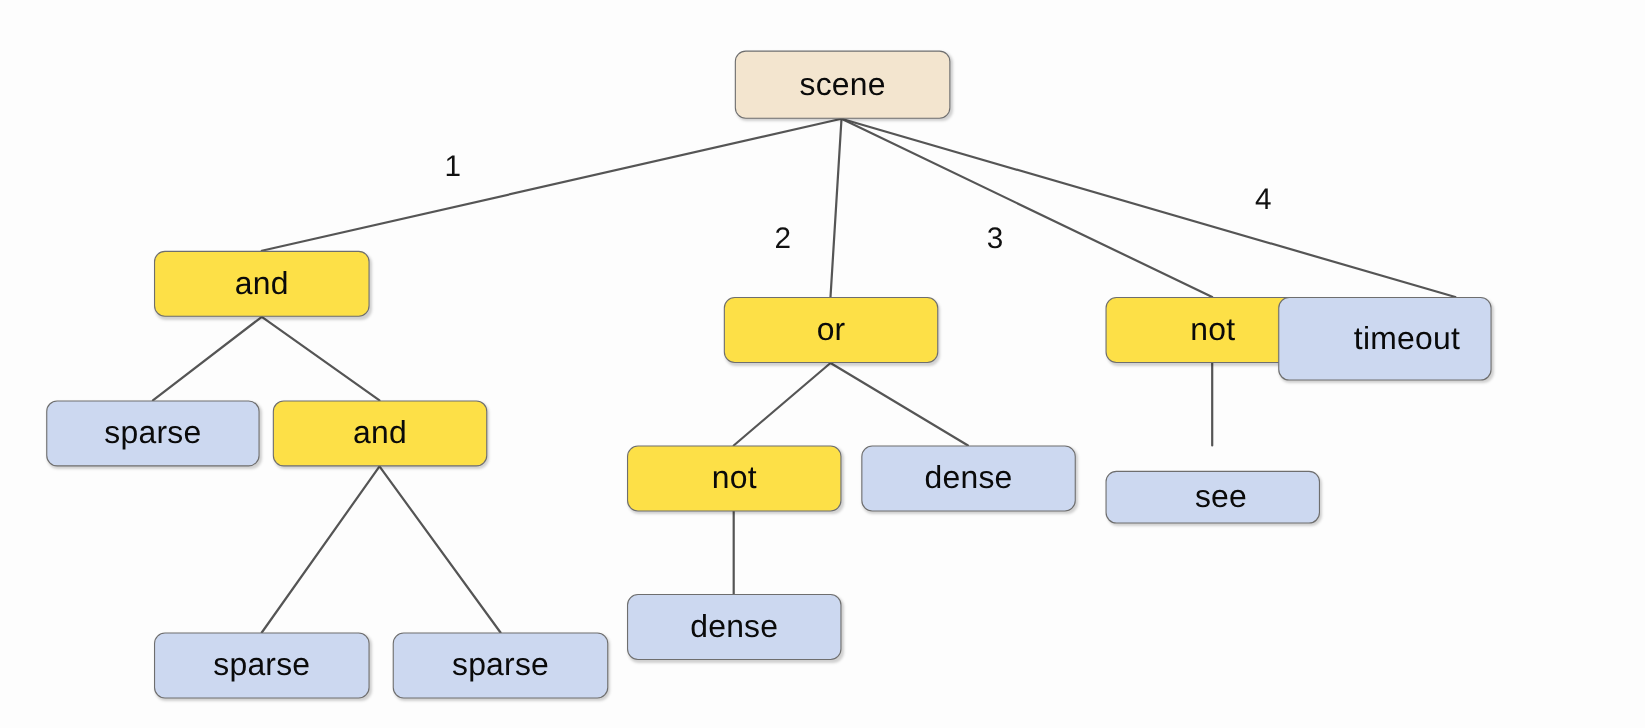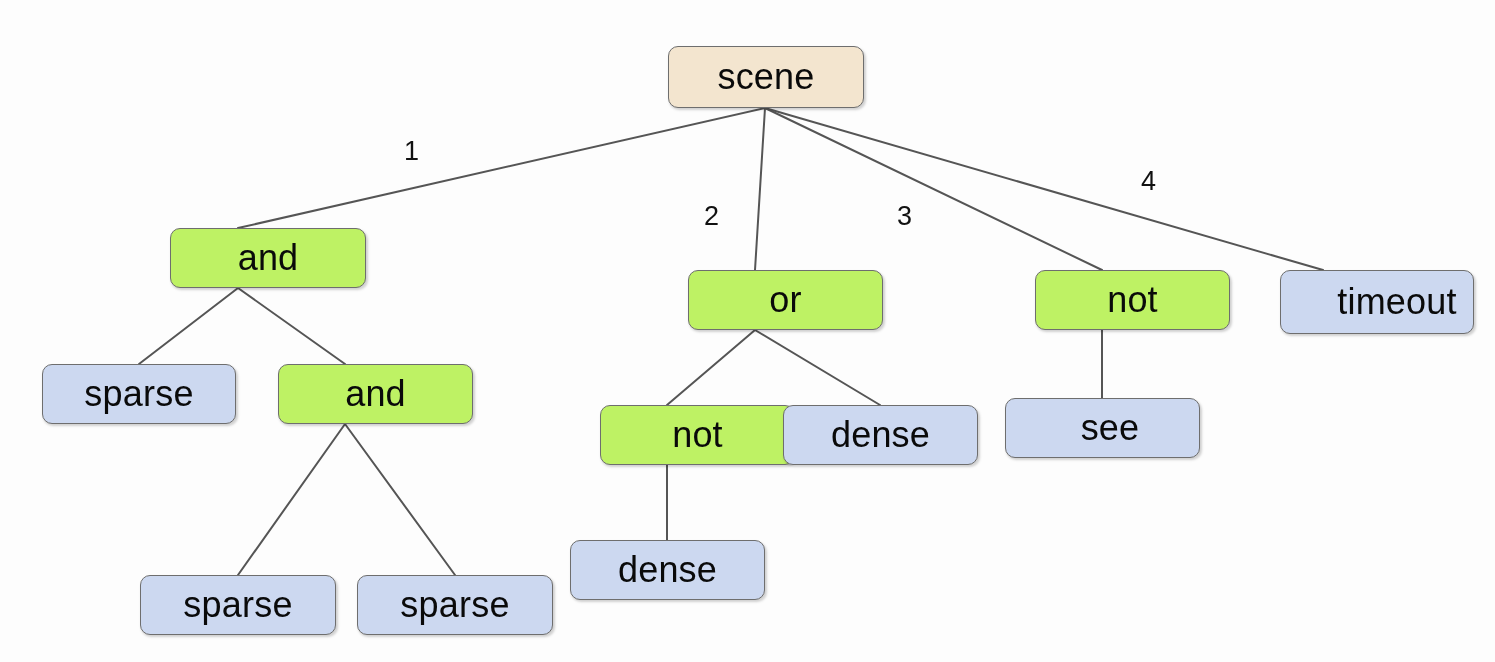--- a/index.html
+++ b/index.html
@@ -27,30 +27,29 @@
     height: 662px;
   }
   .node {
     position: absolute;
     box-sizing: border-box;
     display: flex;
     align-items: center;
     justify-content: center;
     border: 1.6px solid #6e6e6e;
     border-radius: 10px;
-    font-size: 36px;
+    font-size: 29px;
     color: #0a0a0a;
     line-height: 1;
     letter-spacing: 0.2px;
     box-shadow: 1.5px 2px 2.5px rgba(0,0,0,0.18);
     white-space: nowrap;
   }
   .node.op {
-    background: #bef264;
-    margin-left: 30px;
+    background: #fde047;
   }
   .node.term {
     background: #ccd8f0;
   }
   .node.root {
     background: #f3e5cf;
   }
   .edge-label {
     position: absolute;
     font-size: 27px;
@@ -106,24 +105,24 @@
       </div>
       <div class="node term" style="left: 570px; top: 540px; width: 195px; height: 60px;">
         <span>dense</span>
       </div>
       <div class="node term" style="left: 783px; top: 405px; width: 195px; height: 60px;">
         <span>dense</span>
       </div>
       <div class="node op" style="left: 1005px; top: 270px; width: 195px; height: 60px;">
         <span>not</span>
       </div>
-      <div class="node term" style="left: 1005px; top: 398px; width: 195px; height: 60px; padding-left: 15px;">
+      <div class="node term" style="left: 1005px; top: 428px; width: 195px; height: 48px; padding-left: 15px;">
         <span>see</span>
       </div>
-      <div class="node term" style="left: 1280px; top: 270px; width: 194px; height: 64px; padding-left: 40px;">
+      <div class="node term" style="left: 1162px; top: 270px; width: 194px; height: 76px; padding-left: 40px;">
         <span>timeout</span>
       </div>
     </div>
 
   <div id="label-layer">
       <div class="edge-label" style="left: 404px; top: 138px;">1</div>
       <div class="edge-label" style="left: 704px; top: 203px;">2</div>
       <div class="edge-label" style="left: 897px; top: 203px;">3</div>
       <div class="edge-label" style="left: 1141px; top: 168px;">4</div>
     </div>

